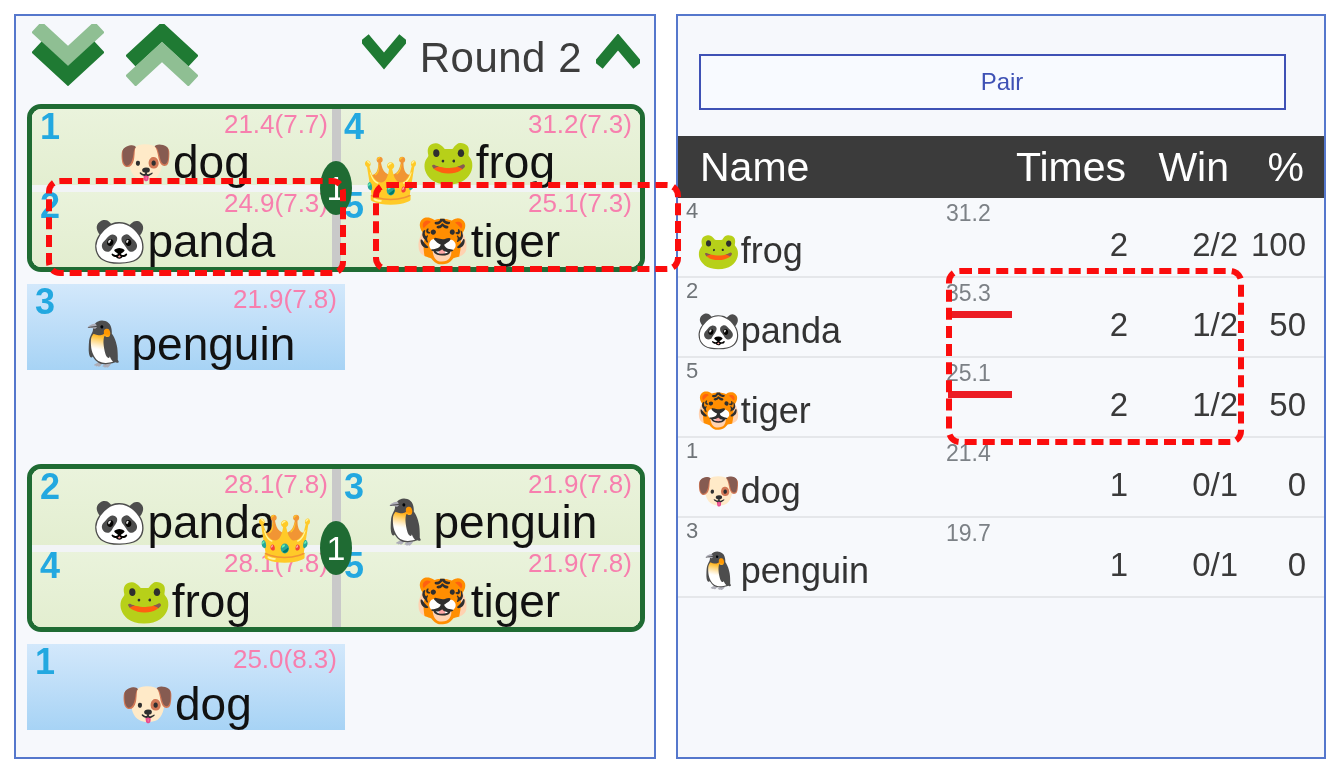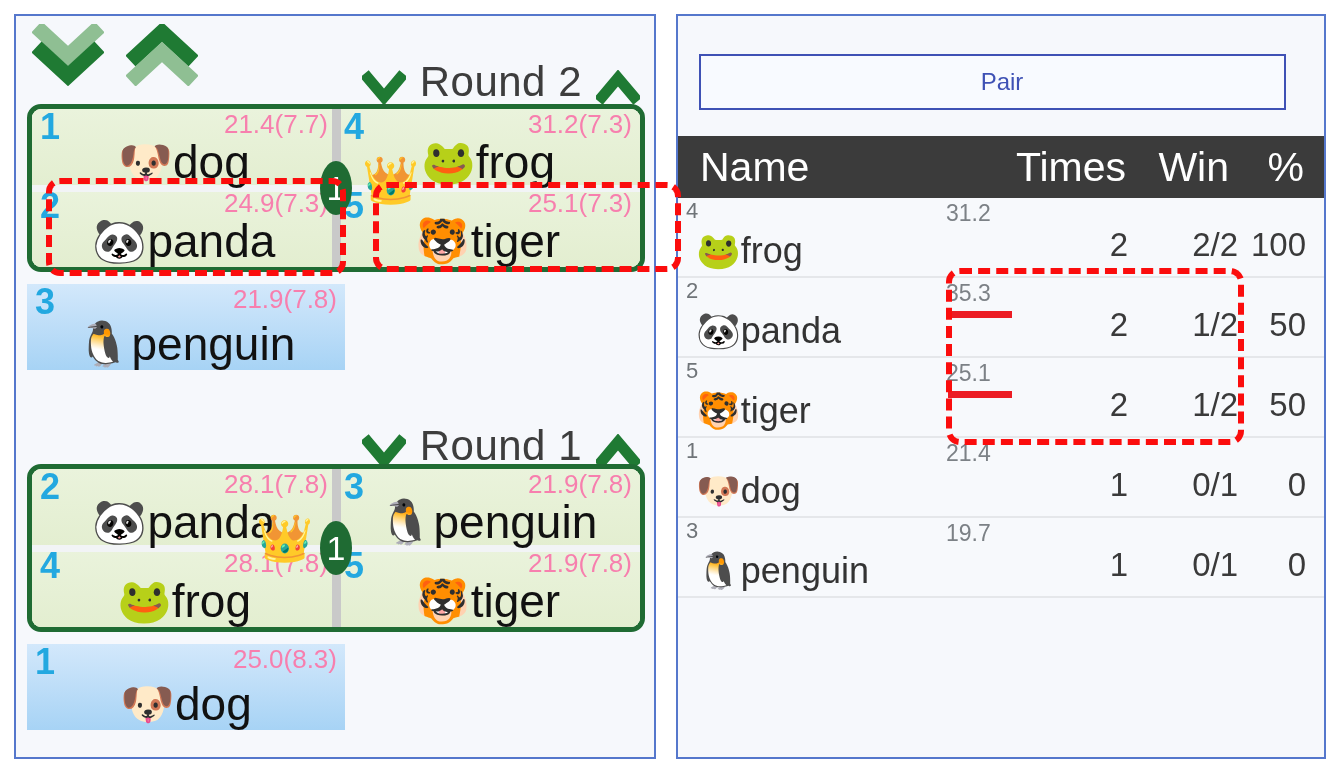--- a/index.html
+++ b/index.html
@@ -21,24 +21,23 @@
   }
 
   
   .sort-bar { position: absolute; left: 16px; top: 8px; display: flex; gap: 22px; }
   .dbl-chev { position: relative; width: 72px; height: 62px; cursor: pointer; }
   .dbl-chev svg { position: absolute; left: 0; top: 0; }
 
   
   .round-header {
     position: absolute;
-    display: flex; align-items: flex-end; gap: 14px;
+    display: flex; align-items: flex-start; gap: 14px;
     font-size: 42px; color: #3a3a3a;
     letter-spacing: 0.5px;
-    margin-top: 24px;
   }
   .round-header .chev { cursor: pointer; display: block; }
   .round-title { font-size: 42px; color: #3d3d3d; white-space: nowrap; }
 
   
   .match-card {
     position: absolute;
     border: 5px solid #1f6b33;
     border-radius: 14px;
     background: #e4efd4;
@@ -292,29 +291,20 @@
 
     <div class="solo-row" style="left:11px; top:268px; width:318px; height:86px;">
       <span class="rank-num">3</span>
       <span class="score">21.9(7.8)</span>
       <div class="entrant">
         <span class="emo">🐧</span>
         <span>penguin</span>
       </div>
     </div>
 
-    <div class="round-header" style="right:14px; top:382px;">
-      <svg class="chev" width="44" height="36" viewBox="0 0 44 36">
-        <polyline points="6,8 22,27 38,8" fill="none" stroke="#1f7a33" stroke-width="11" stroke-linecap="square"></polyline>
-      </svg>
-      <span class="round-title">Round 1</span>
-      <svg class="chev" width="44" height="36" viewBox="0 0 44 36">
-        <polyline points="6,27 22,8 38,27" fill="none" stroke="#1f7a33" stroke-width="11" stroke-linecap="square"></polyline>
-      </svg>
-    </div>
 
     <div class="match-card" style="left:11px; top:448px; width:618px; height:168px;">
       <div class="match-grid">
         <div class="cell">
           <span class="rank-num">2</span>
           <span class="score">28.1(7.8)</span>
           <div class="entrant">
             <span class="emo">🐼</span>
             <span>panda</span>
           </div>

